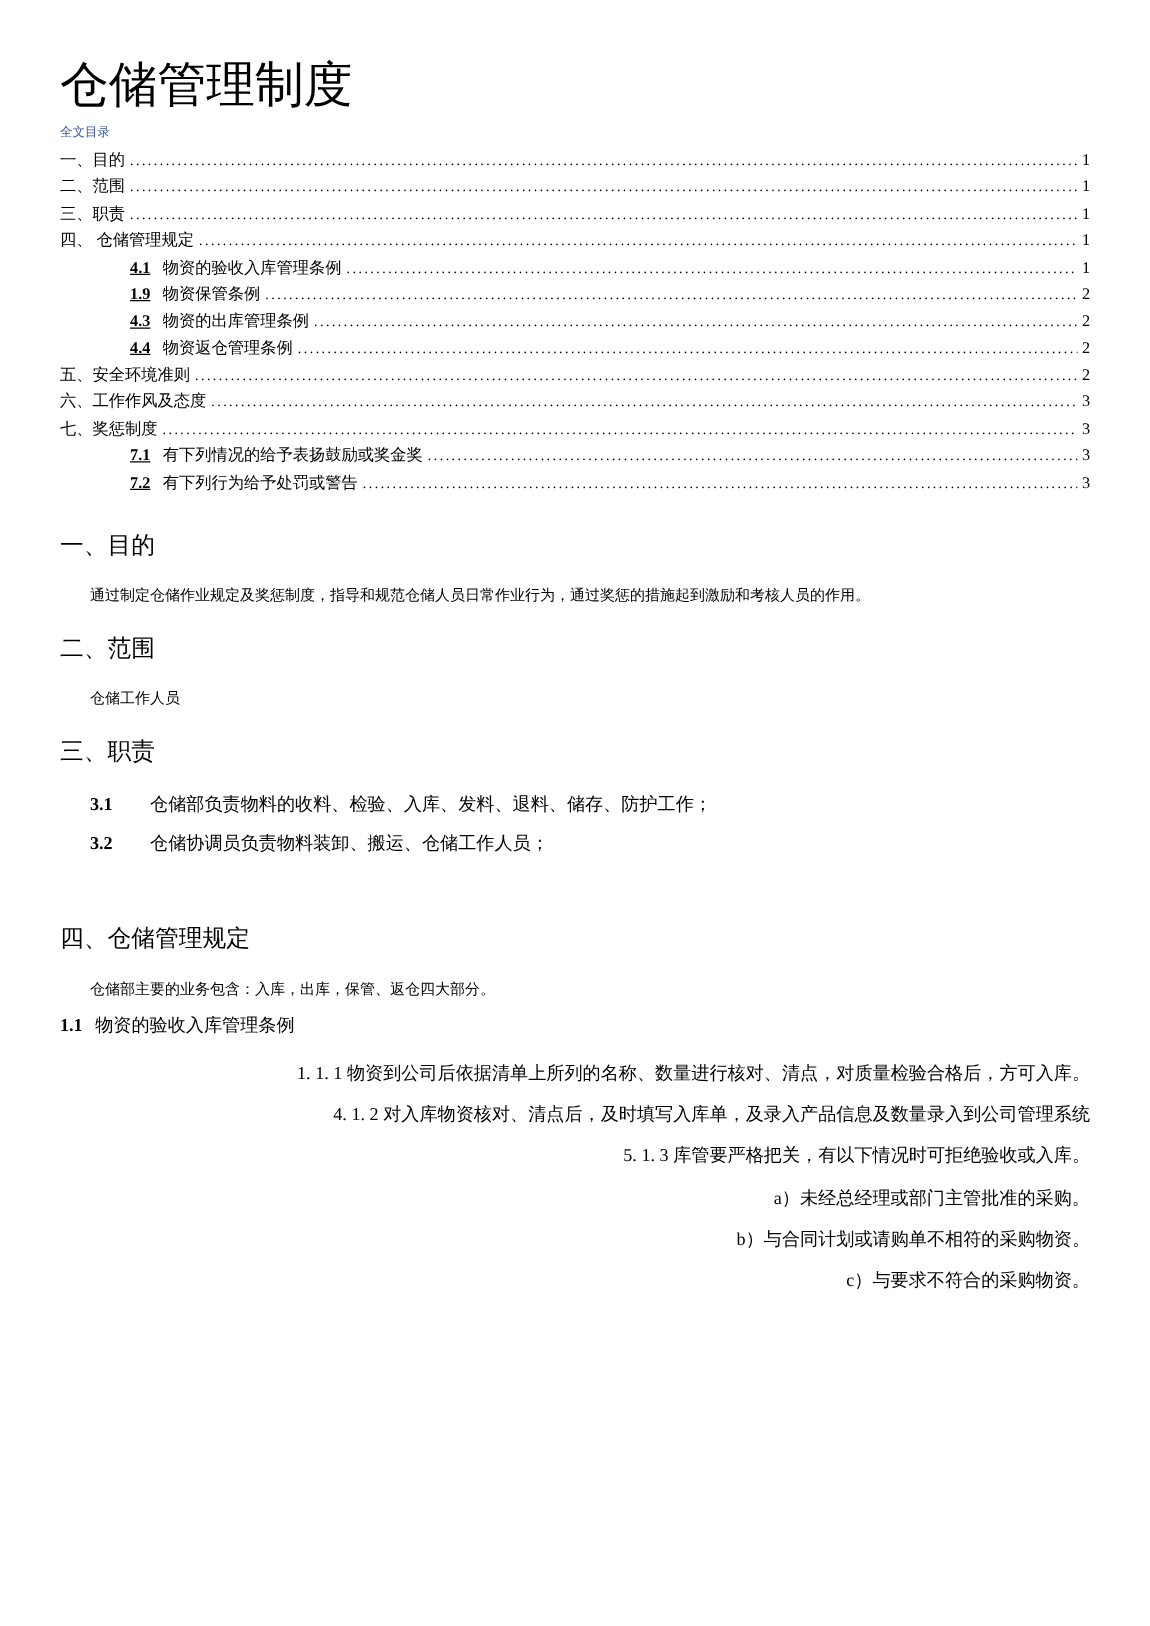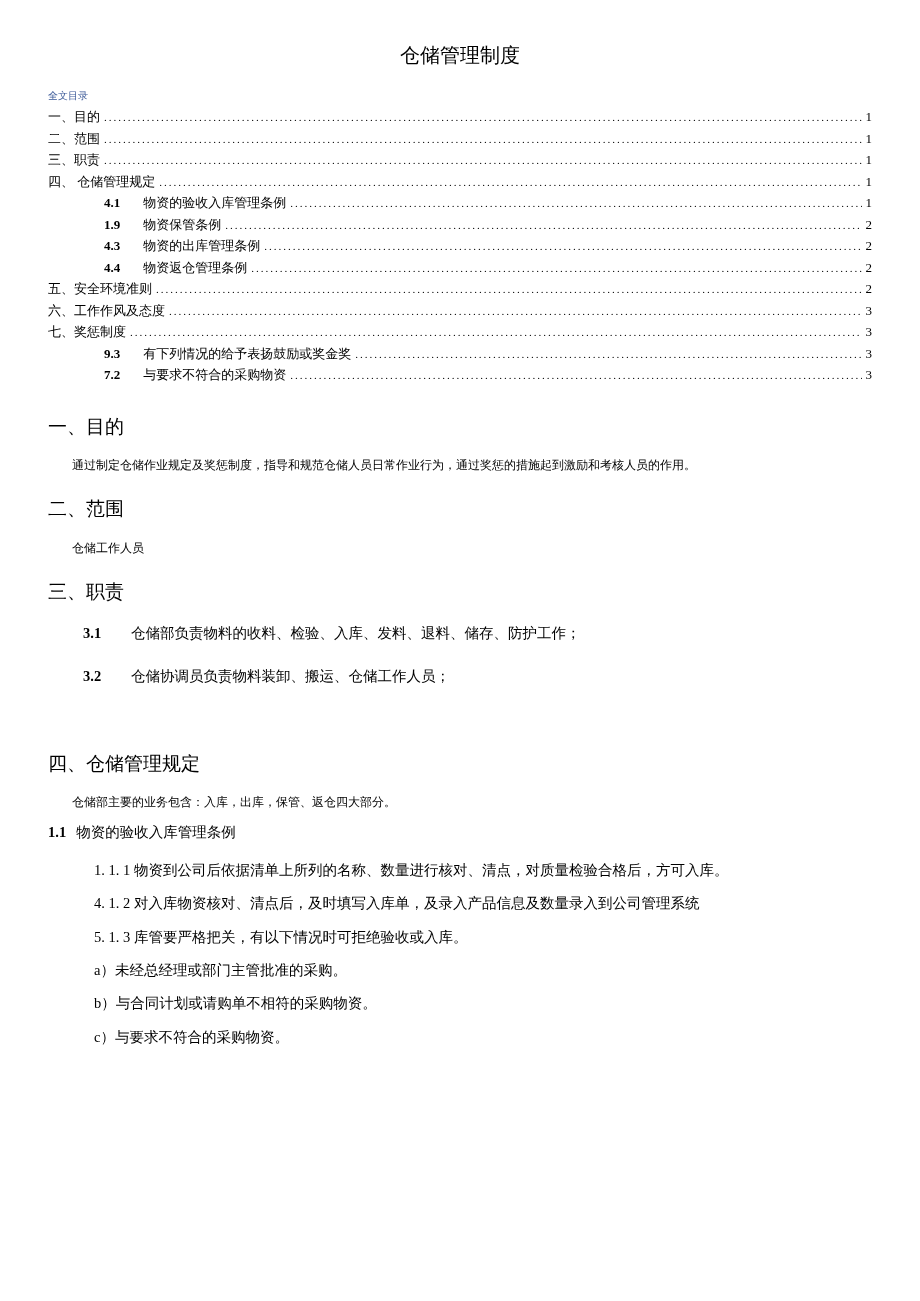--- a/index.html
+++ b/index.html
@@ -5,24 +5,22 @@
     * { margin: 0; padding: 0; box-sizing: border-box; }
     body {
       width: 920px;
       background: #fff;
       font-family: "SimSun", "宋体", serif;
       color: #000;
       padding: 40px 48px 60px 48px;
       line-height: 1.5;
     }
     .doc-title {
-      text-align: center;
-      font-size: 20px;
+      font-size: 39px;
       font-weight: 400;
-      margin-bottom: 18px;
       font-family: "SimSun", "宋体", serif;
     }
     .toc-heading {
       font-size: 10px;
       color: #3b5998;
       margin-bottom: 4px;
     }
     .toc {
       font-size: 13px;
       margin-bottom: 28px;
@@ -34,21 +32,22 @@
       white-space: nowrap;
     }
     .toc-row.sub {
       padding-left: 56px;
     }
     .toc-label {
       flex: 0 0 auto;
     }
     .toc-num {
       font-weight: bold;
-      margin-right: 23px;
+      margin-right: 10px;
+      text-decoration: underline;
     }
     .toc-dots {
       flex: 1 1 auto;
       overflow: hidden;
       margin: 0 4px;
       letter-spacing: 2px;
       font-size: 11px;
     }
     .toc-dots::after {
       content: "..................................................................................................................................................................................................................................";
@@ -64,21 +63,21 @@
     .body-p {
       font-size: 12px;
       margin: 0 0 8px 0;
       line-height: 2.0;
       text-indent: 2em;
     }
     .item-row {
       display: flex;
       font-size: 14.5px;
       line-height: 2.2;
-      margin: 11px;
+      margin: 0;
       padding-left: 24px;
       justify-content: flex-end;
     }
     .item-num {
       font-weight: bold;
       min-width: 48px;
     }
     .item-text {
       flex: 1;
     }
@@ -87,20 +86,21 @@
       margin: 0 0 10px 0;
     }
     .sub-h .bold {
       font-weight: bold;
       margin-right: 10px;
     }
     .list-line {
       font-size: 14.5px;
       line-height: 2.3;
       padding-left: 46px;
+      text-align: right;
     }
   </style>
 </head>
 <body>
 
 <h1 class="doc-title">仓储管理制度</h1>
 
 <div class="toc-heading">全文目录</div>
 
 <div class="toc">
@@ -157,28 +157,28 @@
       <span class="toc-label">六、工作作风及态度</span>
       <span class="toc-dots"></span>
       <span class="toc-page">3</span>
     </div>
   <div class="toc-row">
       <span class="toc-label">七、奖惩制度</span>
       <span class="toc-dots"></span>
       <span class="toc-page">3</span>
     </div>
   <div class="toc-row sub">
-      <span class="toc-num">9.3</span>
+      <span class="toc-num">7.1</span>
       <span class="toc-label">有下列情况的给予表扬鼓励或奖金奖</span>
       <span class="toc-dots"></span>
       <span class="toc-page">3</span>
     </div>
   <div class="toc-row sub">
       <span class="toc-num">7.2</span>
-      <span class="toc-label">与要求不符合的采购物资</span>
+      <span class="toc-label">有下列行为给予处罚或警告</span>
       <span class="toc-dots"></span>
       <span class="toc-page">3</span>
     </div>
 </div>
 
 <h2 class="section-h">一、目的</h2>
 <p class="body-p">通过制定仓储作业规定及奖惩制度，指导和规范仓储人员日常作业行为，通过奖惩的措施起到激励和考核人员的作用。</p>
 
 <h2 class="section-h">二、范围</h2>
 <p class="body-p">仓储工作人员</p>

